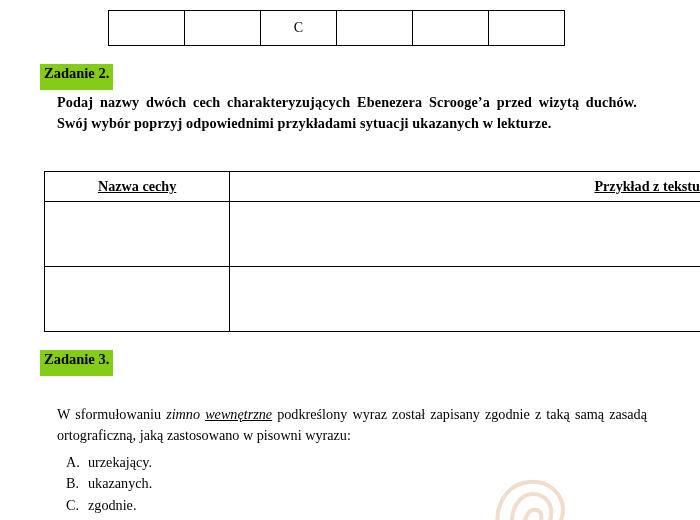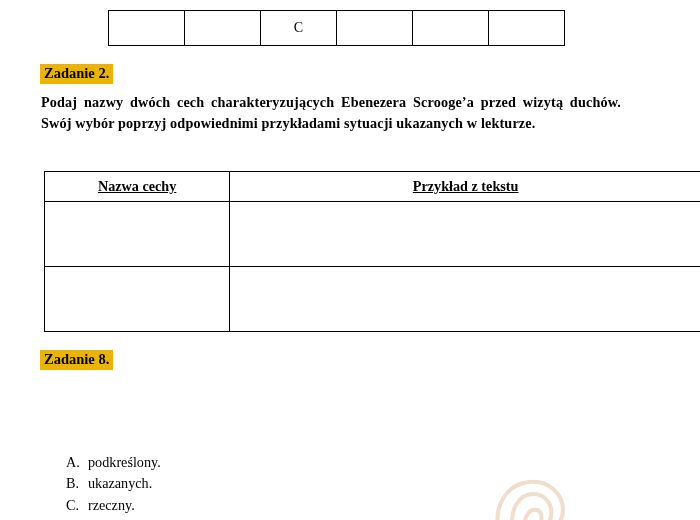--- a/index.html
+++ b/index.html
@@ -38,34 +38,35 @@
     font-family: "Liberation Serif", serif;
     font-size: 14px;
   }
 
   
   .task-heading {
     position: absolute;
     font-family: "Liberation Serif", serif;
     font-weight: bold;
     font-size: 14.5px;
-    background: #eab308;
-    padding: 1px 4px 2px 4px;
+    background: #84cc16;
+    padding: 1px 4px 8px 4px;
     line-height: 1.15;
   }
   #task2-heading { left: 40px; top: 64px; }
   #task3-heading { left: 40px; top: 350px; }
 
   
   .para {
     position: absolute;
     font-family: "Liberation Serif", serif;
     font-size: 14.2px;
     line-height: 1.45;
     text-align: justify;
+    margin-left: 16px;
   }
 
   #task2-instruction {
     left: 41px;
     top: 92px;
     width: 580px;
     font-weight: bold;
     text-align: justify;
     letter-spacing: 0.15px;
   }
@@ -101,21 +102,21 @@
     font-family: "Liberation Serif", serif;
   }
   .features-table th {
     font-size: 14.2px;
     font-weight: bold;
     height: 27px;
     text-align: center;
     vertical-align: middle;
   }
   .features-table th.col-a { width: 160px; }
-  .features-table th.col-b { width: 412px; }
+  .features-table th.col-b { width: 412px; text-align: right; }
   .features-table td {
     height: 62px;
   }
 
   
   .options {
     position: absolute;
     left: 66px;
     top: 452px;
     font-family: "Liberation Serif", serif;
@@ -175,36 +176,39 @@
       <td></td>
       <td></td>
     </tr>
     <tr>
       <td></td>
       <td></td>
     </tr>
   </tbody>
     </table>
 
-  <div class="task-heading" id="task3-heading">Zadanie 8.</div>
-
-
+  <div class="task-heading" id="task3-heading">Zadanie 3.</div>
+
+
+  <div class="para" id="task3-stem">
+    <span>W sformułowaniu </span><span class="italic">zimno </span><span class="italic underline">wewnętrzne</span><span> podkreślony wyraz został zapisany zgodnie z taką samą zasadą ortograficzną, jaką zastosowano w pisowni wyrazu:</span>
+  </div>
 
   <div class="options">
     <div class="option-row">
       <span class="option-letter">A.</span>
-      <span class="option-text">podkreślony.</span>
+      <span class="option-text">urzekający.</span>
     </div>
     <div class="option-row">
       <span class="option-letter">B.</span>
       <span class="option-text">ukazanych.</span>
     </div>
     <div class="option-row">
       <span class="option-letter">C.</span>
-      <span class="option-text">rzeczny.</span>
+      <span class="option-text">zgodnie.</span>
     </div>
     <div class="option-row">
       <span class="option-letter">D.</span>
       <span class="option-text">parzydełko.</span>
     </div>
   </div>
 
   <svg class="watermark" viewBox="0 0 100 60">
     <g fill="none" stroke="#f0ddcb" stroke-width="4">
       <path d="M16 60 C10 36, 24 14, 46 12 C66 10, 80 24, 80 40 C80 52, 72 60, 62 60"></path>

